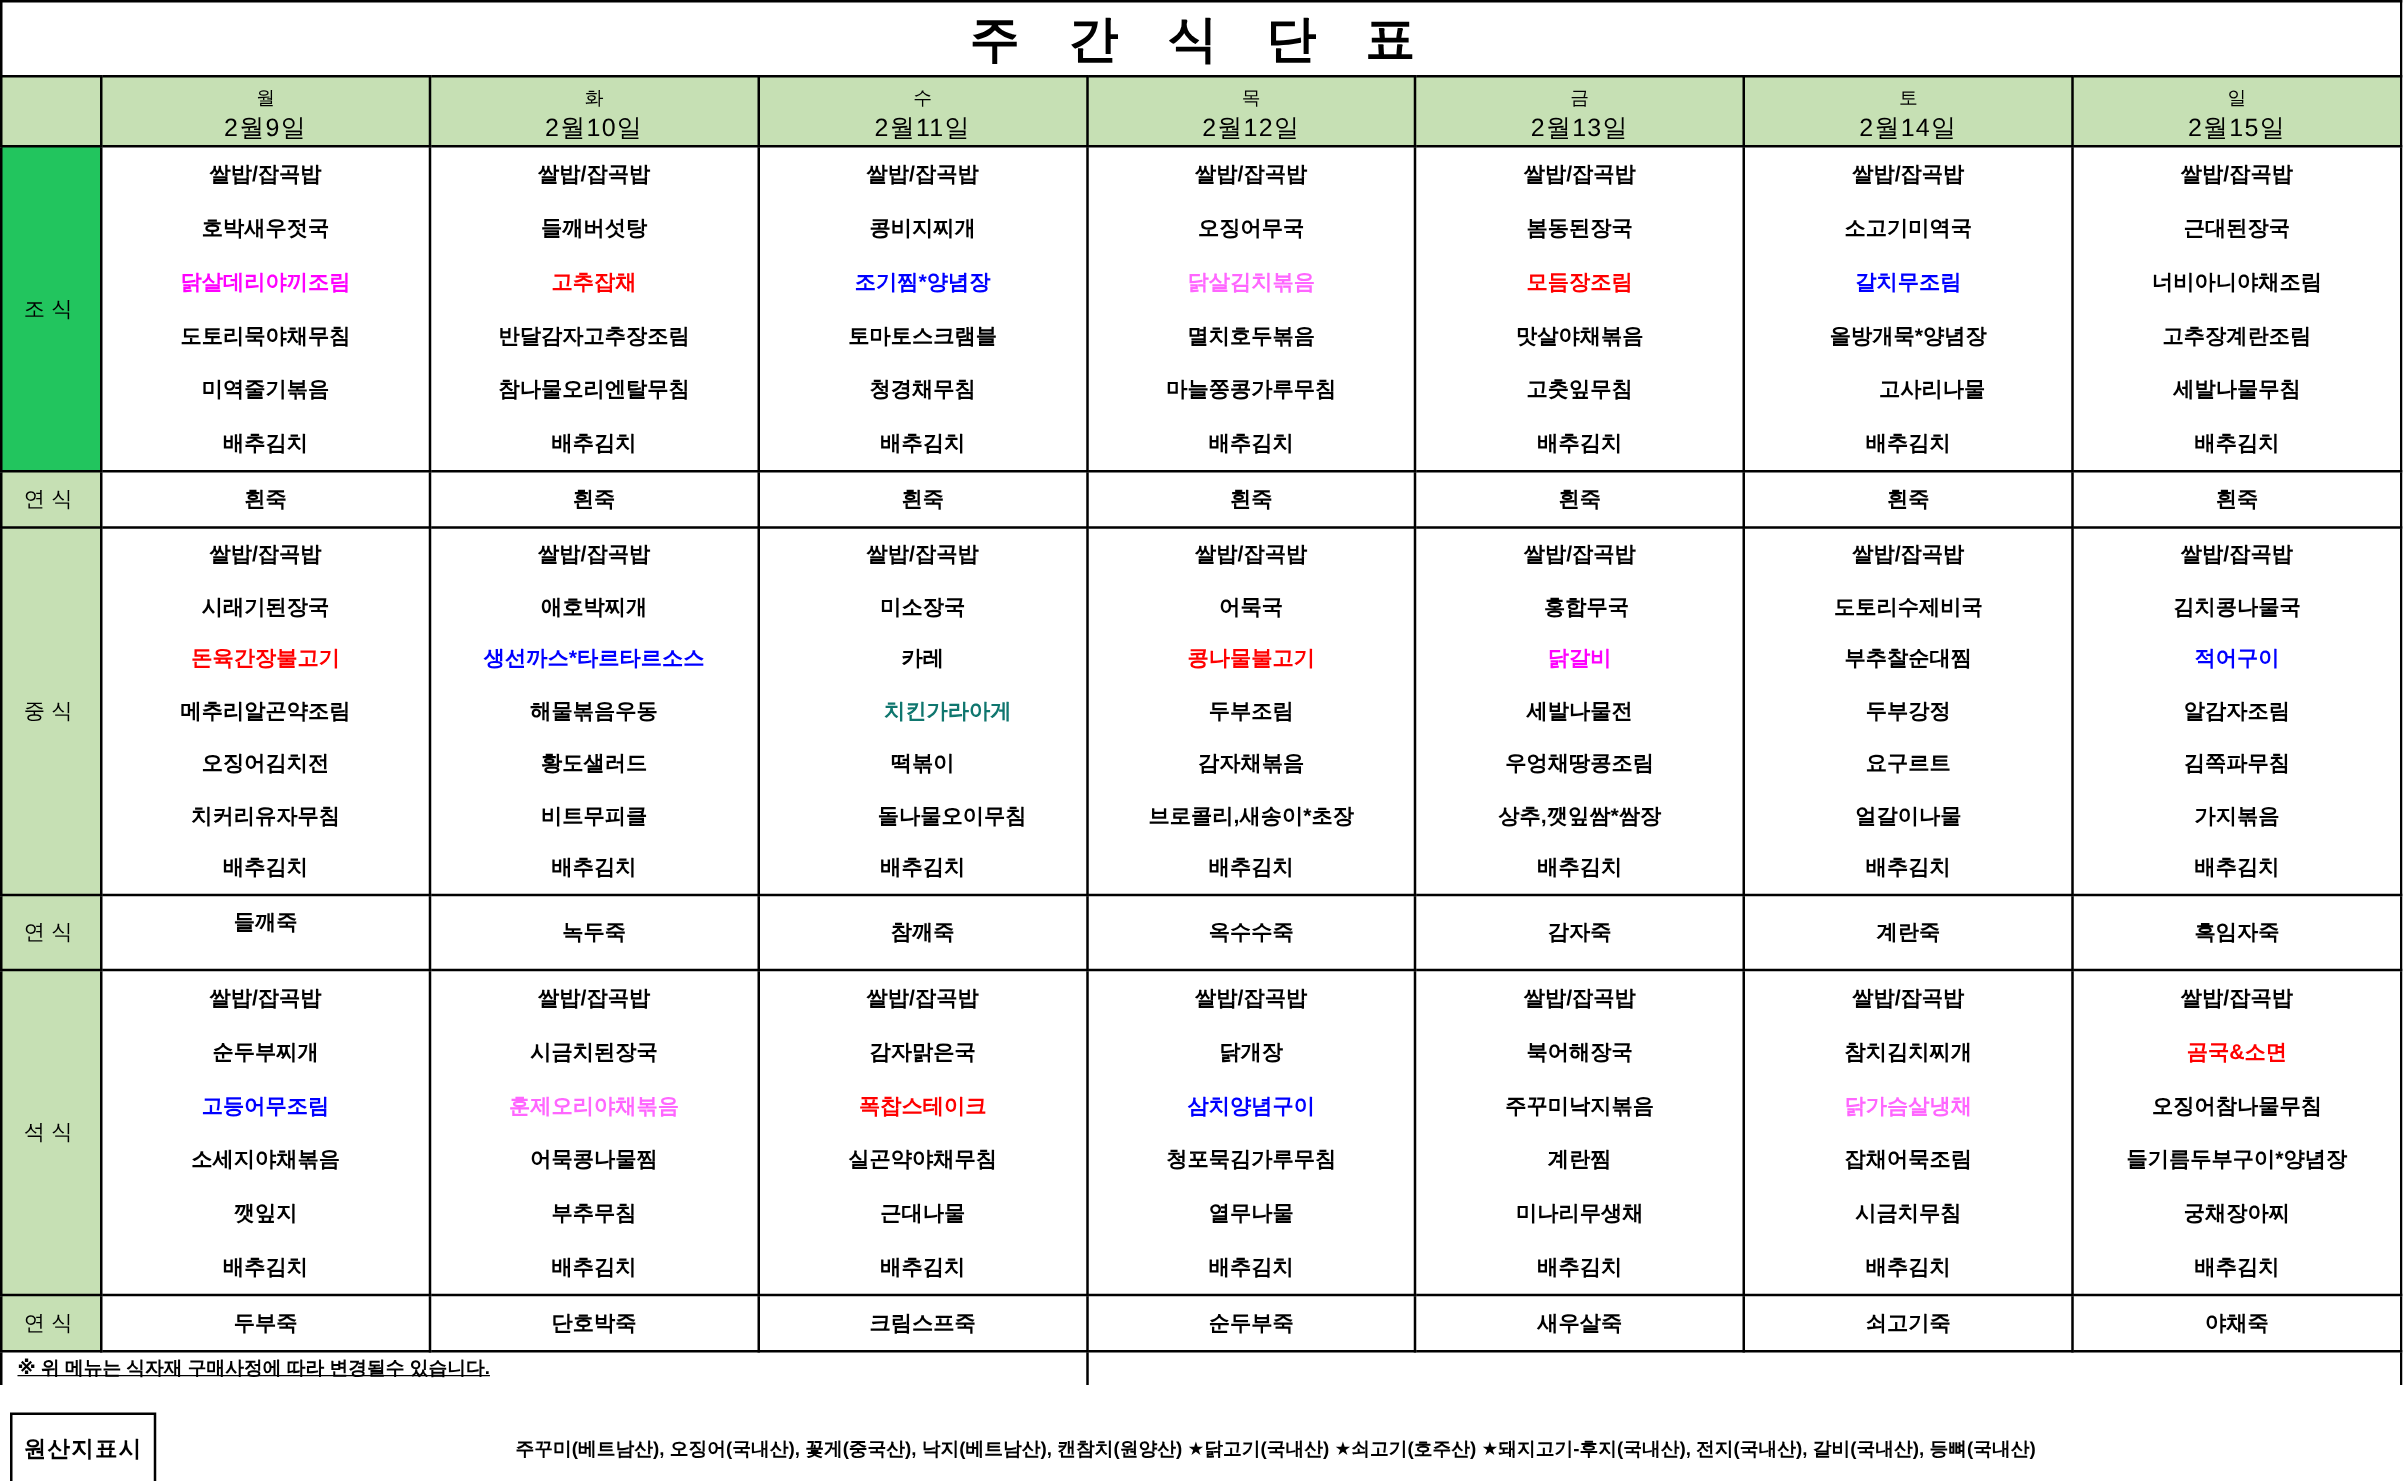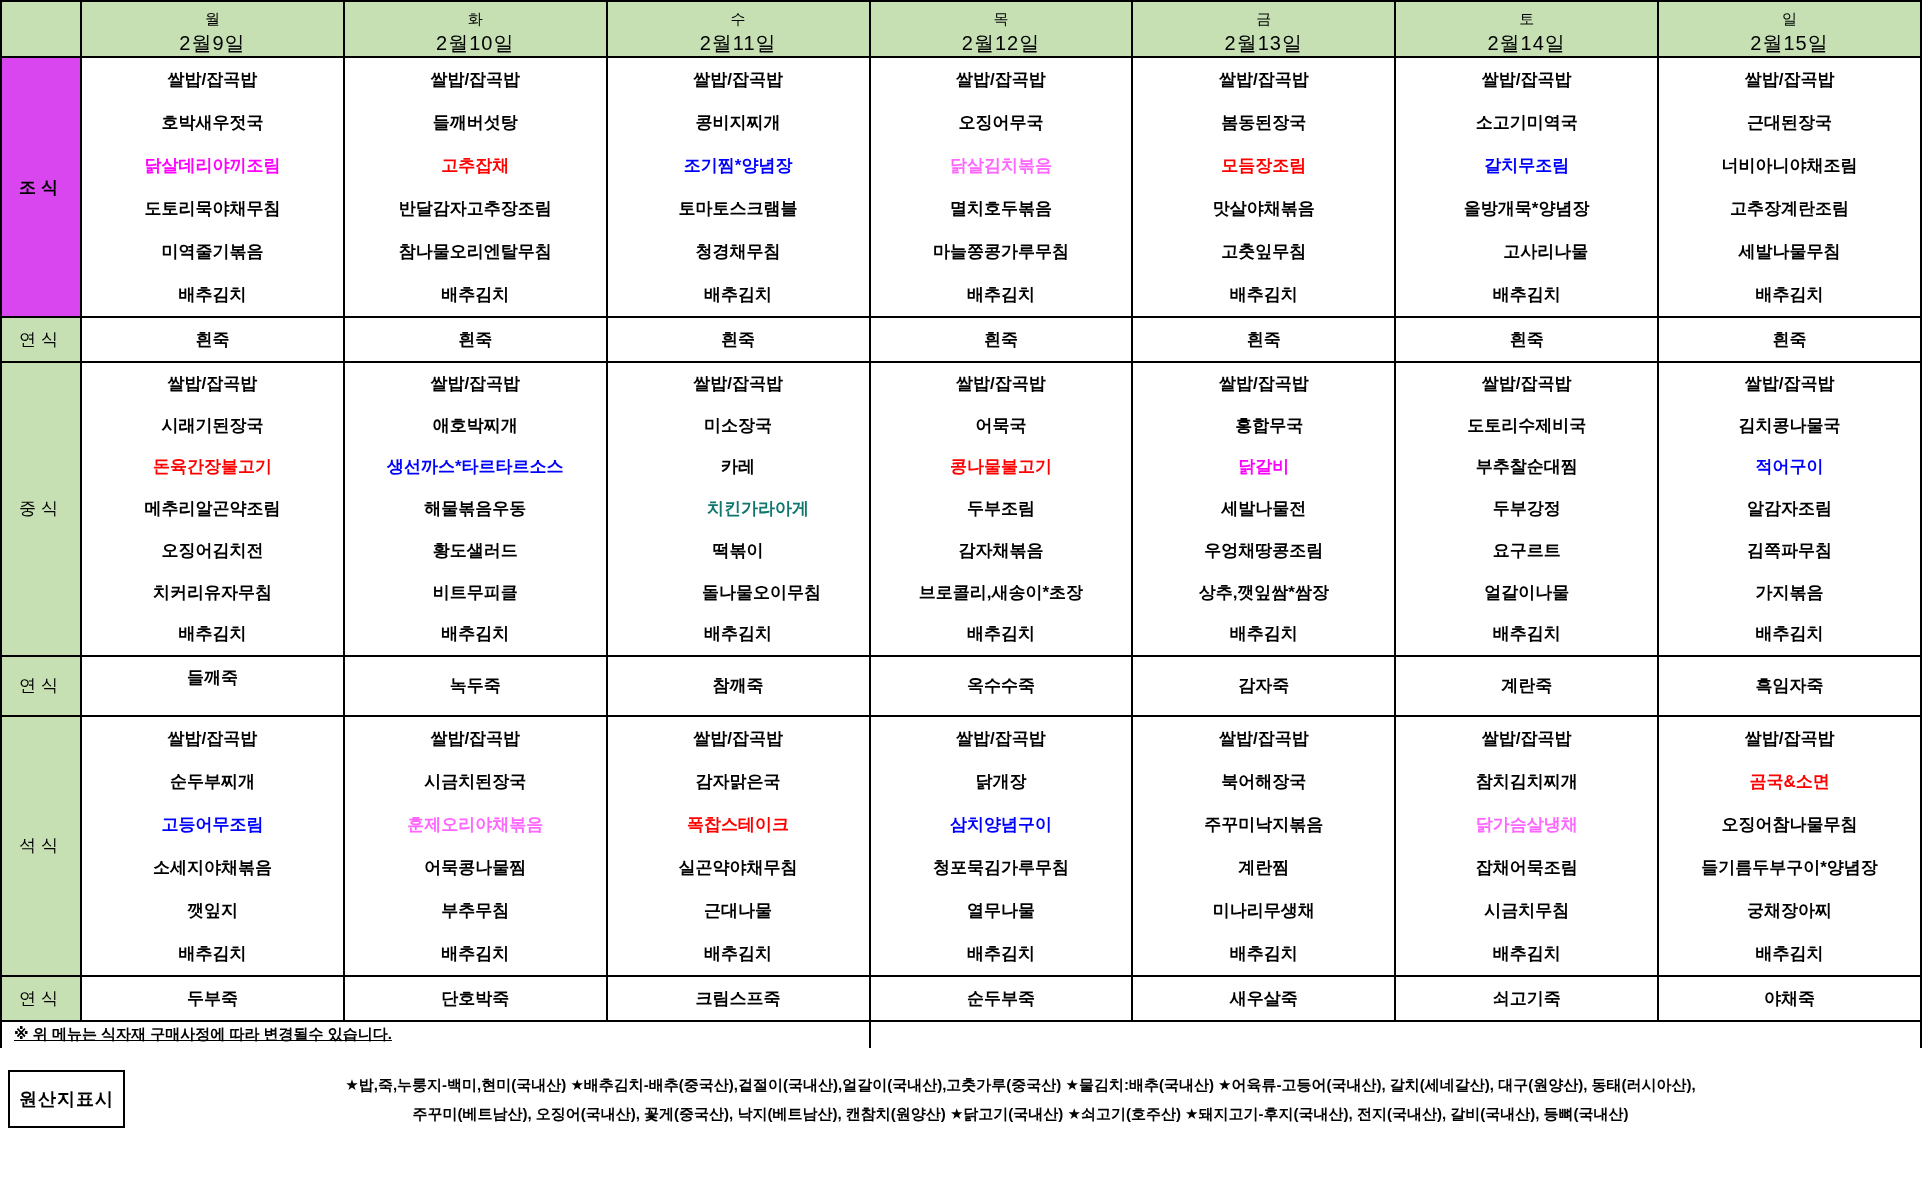--- a/index.html
+++ b/index.html
@@ -30,20 +30,21 @@
     border:2px solid #000;padding:15px 9px;font-weight:bold;font-size:18px;
     white-space:nowrap;letter-spacing:1px;flex:0 0 auto;
   }
   .originLines{flex:1 1 auto;text-align:center;font-weight:bold;font-size:15px;line-height:29px;min-width:0;}
   .oline{white-space:nowrap;}
 </style>
 </head>
 <body>
 
 <div class="sheet">
+  <div class="title">주 간 식 단 표</div>
   <table>
     <thead id="hd">
         <tr>
           <td class="lab corner" style="background: rgb(198, 224, 180);"></td>
           <td class="day" style="background: rgb(198, 224, 180);">
             <div class="dname">월</div>
             <div class="ddate">2월9일</div>
           </td>
           <td class="day" style="background: rgb(198, 224, 180);">
             <div class="dname">화</div>
@@ -66,21 +67,21 @@
             <div class="ddate">2월14일</div>
           </td>
           <td class="day" style="background: rgb(198, 224, 180);">
             <div class="dname">일</div>
             <div class="ddate">2월15일</div>
           </td>
         </tr>
       </thead>
     <tbody id="bd">
         <tr style="height: 258px;">
-          <td class="lab" style="background: #d946ef; font-weight: bold;">조식</td>
+          <td class="lab" style="background: #22c55e;">조식</td>
           <td class="cell">
             <div class="item" style="height: 43px; line-height: 43px;">쌀밥/잡곡밥</div>
             <div class="item" style="height: 43px; line-height: 43px;">호박새우젓국</div>
             <div class="item" style="height: 43px; line-height: 43px; color: rgb(255, 0, 255);">닭살데리야끼조림</div>
             <div class="item" style="height: 43px; line-height: 43px;">도토리묵야채무침</div>
             <div class="item" style="height: 43px; line-height: 43px;">미역줄기볶음</div>
             <div class="item" style="height: 43px; line-height: 43px;">배추김치</div>
           </td>
           <td class="cell">
             <div class="item" style="height: 43px; line-height: 43px;">쌀밥/잡곡밥</div>
@@ -338,16 +339,15 @@
       </tr>
     </tbody>
   </table>
 </div>
 
 <div class="originArea">
   <div class="originBox">
     <span>원산지표시</span>
   </div>
   <div class="originLines">
-    <div class="oline">★밥,죽,누룽지-백미,현미(국내산) ★배추김치-배추(중국산),겉절이(국내산),얼갈이(국내산),고춧가루(중국산) ★물김치:배추(국내산) ★어육류-고등어(국내산), 갈치(세네갈산), 대구(원양산), 동태(러시아산),</div>
     <div class="oline">주꾸미(베트남산), 오징어(국내산), 꽃게(중국산), 낙지(베트남산), 캔참치(원양산) ★닭고기(국내산) ★쇠고기(호주산) ★돼지고기-후지(국내산), 전지(국내산), 갈비(국내산), 등뼈(국내산)</div>
   </div>
 </div>
 
 </body></html>

